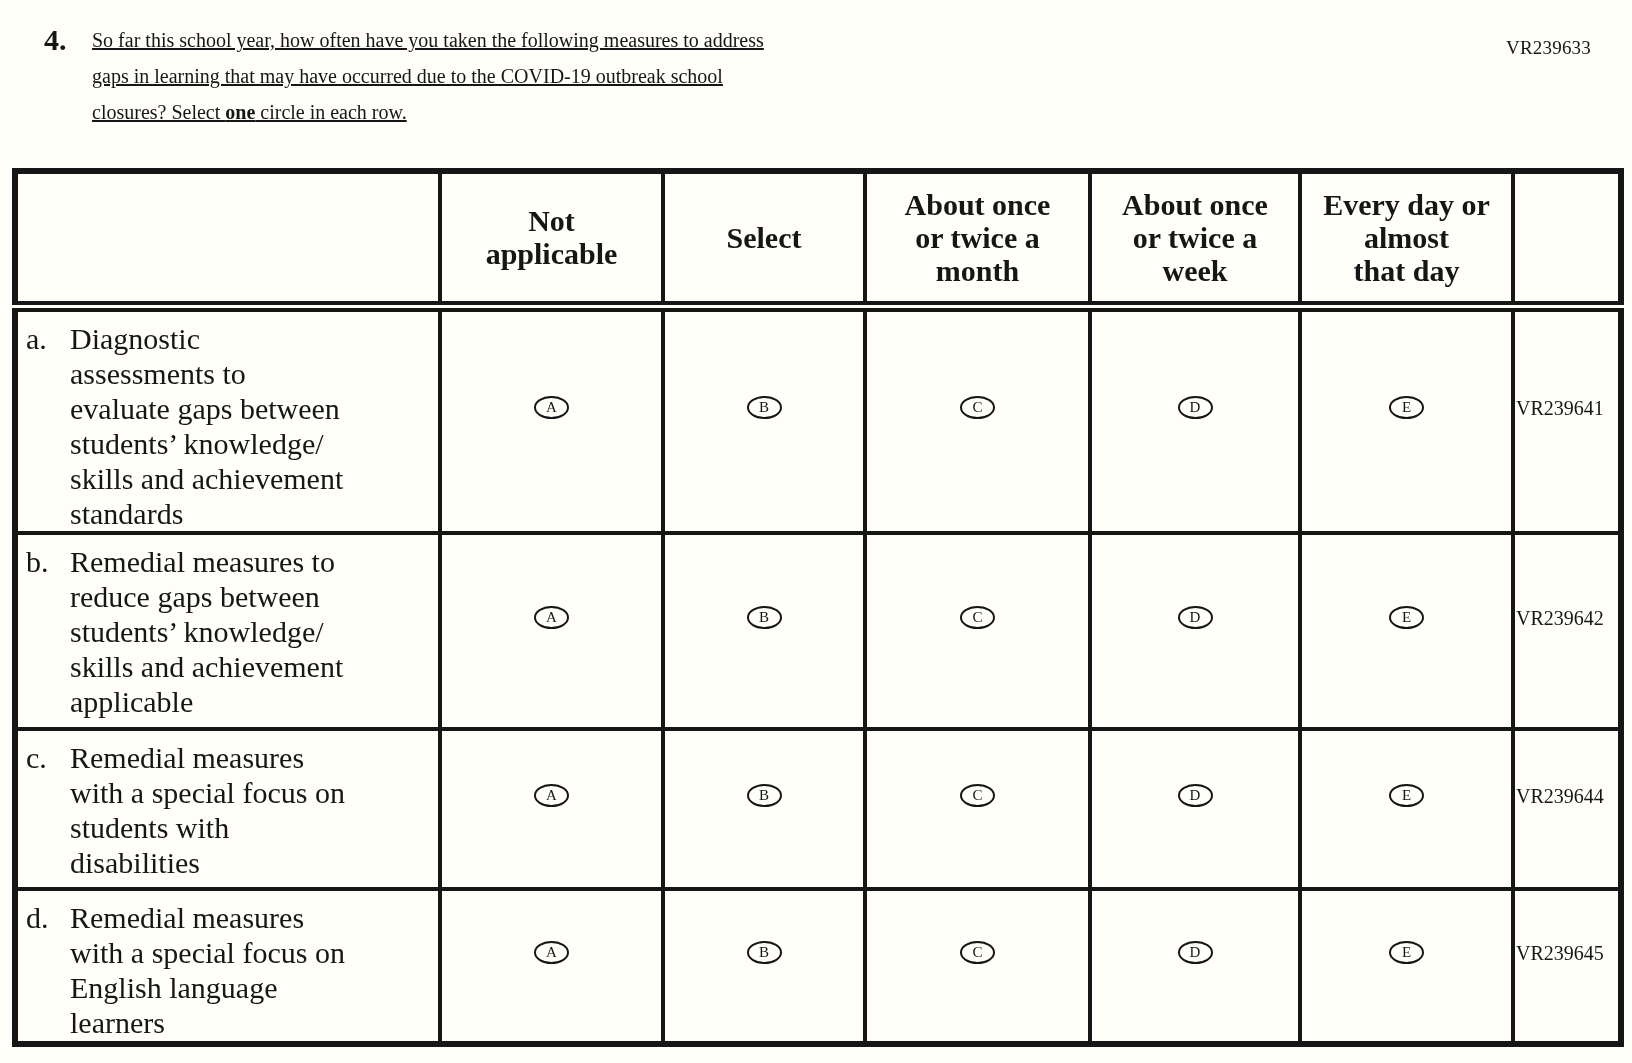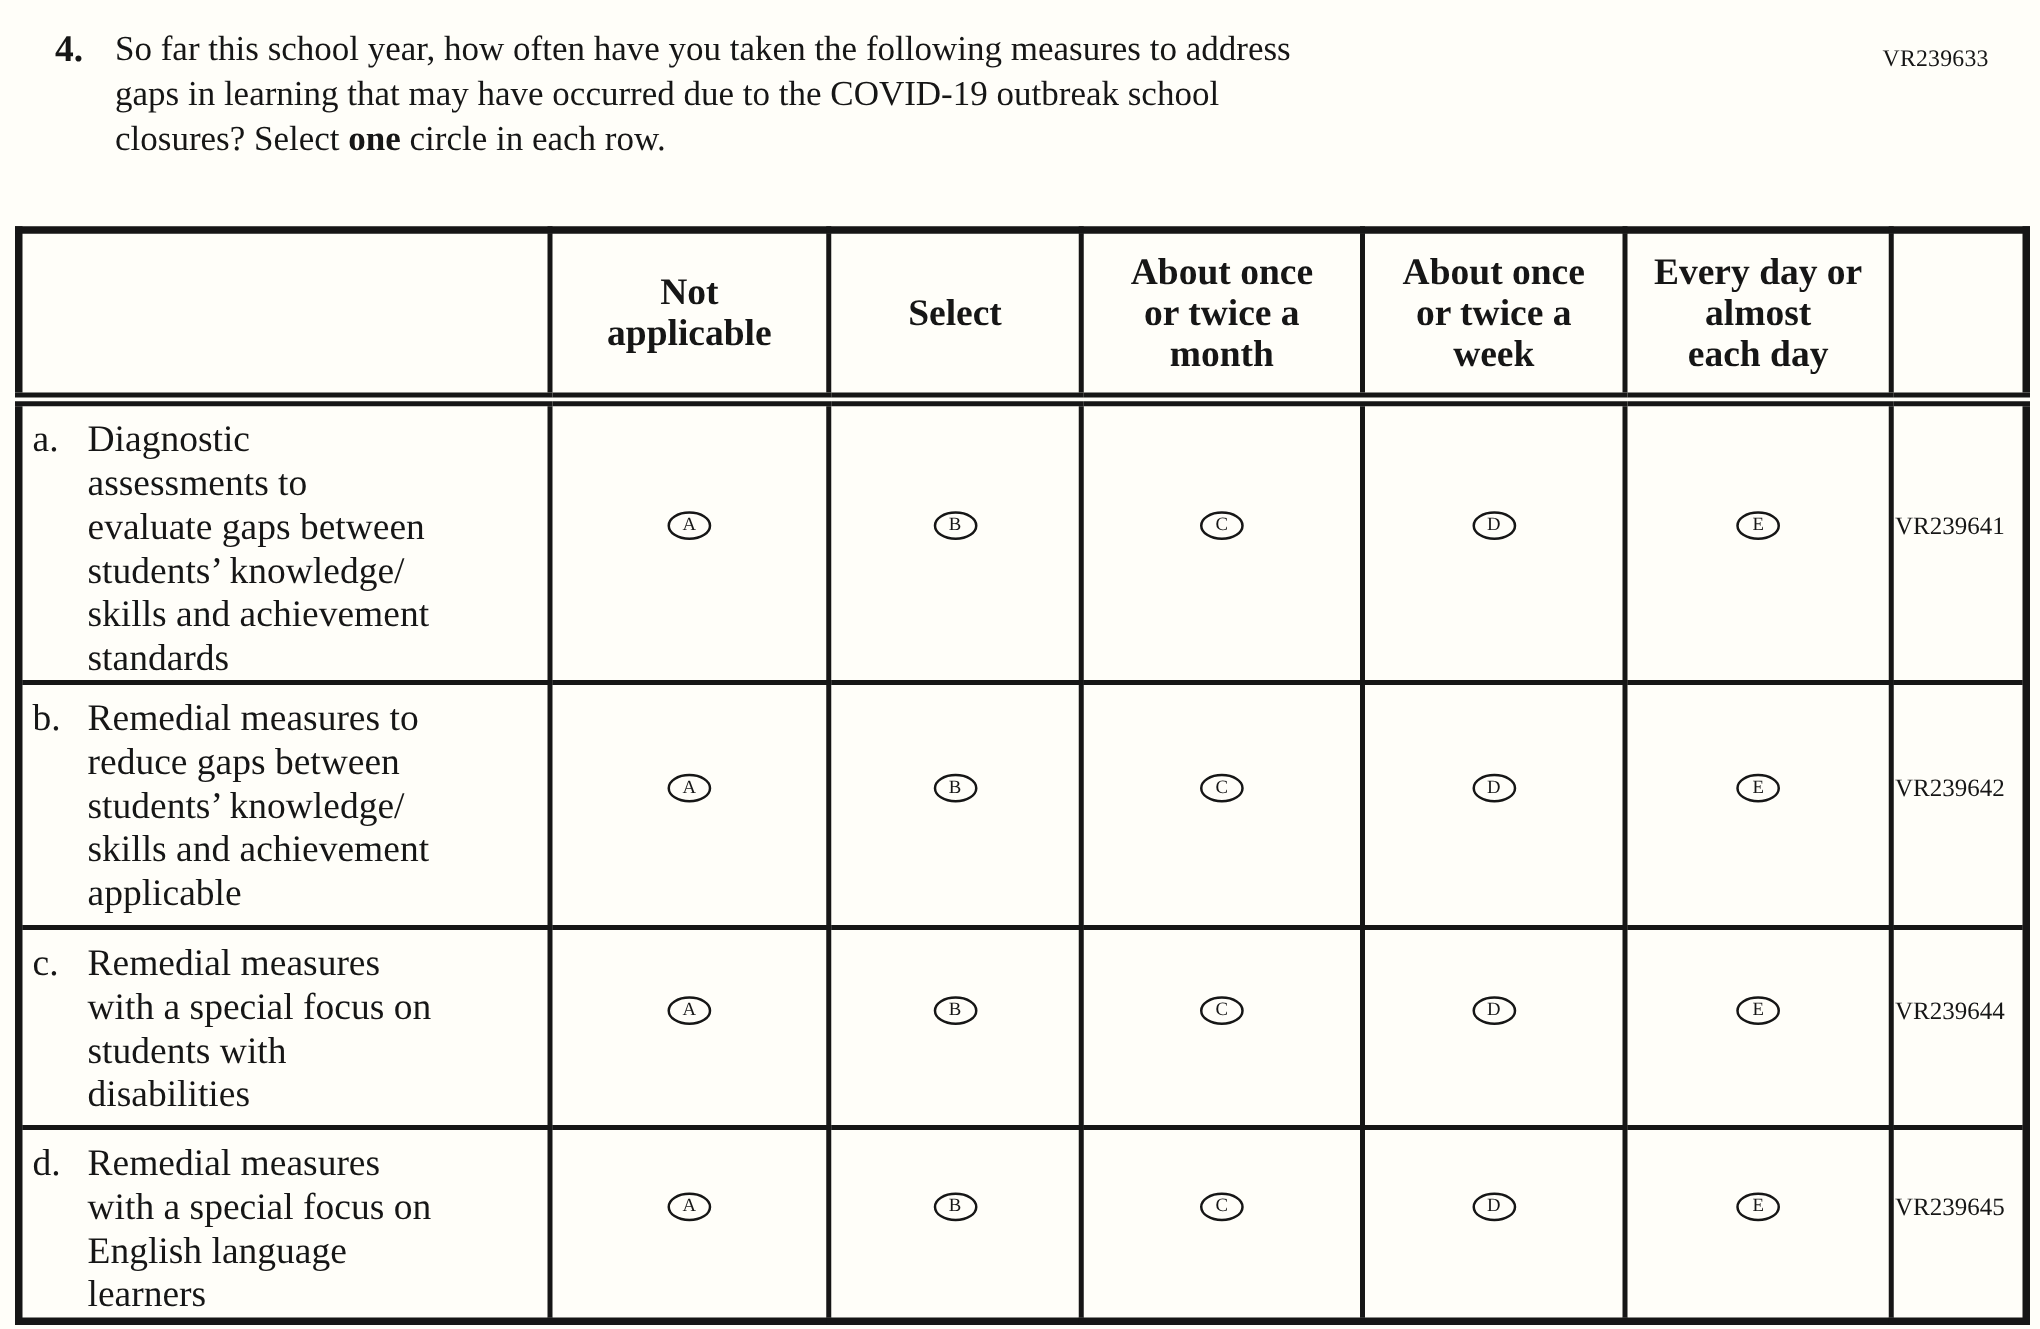--- a/index.html
+++ b/index.html
@@ -27,30 +27,31 @@
     align-items: flex-start;
   }
   .q-num {
     font-weight: bold;
     font-size: 30px;
     width: 48px;
     flex: none;
     line-height: 36px;
   }
   .q-text {
-    font-size: 28px;
+    font-size: 20px;
     line-height: 36px;
     white-space: pre-line;
     width: 1480px;
+    text-decoration: underline;
   }
   .q-text b { font-weight: bold; }
 
   table.survey {
     position: absolute;
-    top: 181px; left: 12px;
+    top: 168px; left: 12px;
     border-collapse: collapse;
     table-layout: fixed;
     border: 6px solid #161616;
     padding-left: 48px;
   }
   .survey th, .survey td {
     border: 4px solid #161616;
     overflow: hidden;
   }
   .survey thead th {
@@ -127,21 +128,21 @@
 applicable</th>
       <th>Select</th>
       <th>About once
 or twice a
 month</th>
       <th>About once
 or twice a
 week</th>
       <th>Every day or
 almost
-each day</th>
+that day</th>
       <th></th>
     </tr>
   </thead>
   <tbody>
     <tr style="height:224px">
       <td class="label-cell">
         <div class="label-wrap">
           <span class="row-letter">a.</span>
           <span class="row-label">Diagnostic
 assessments to

